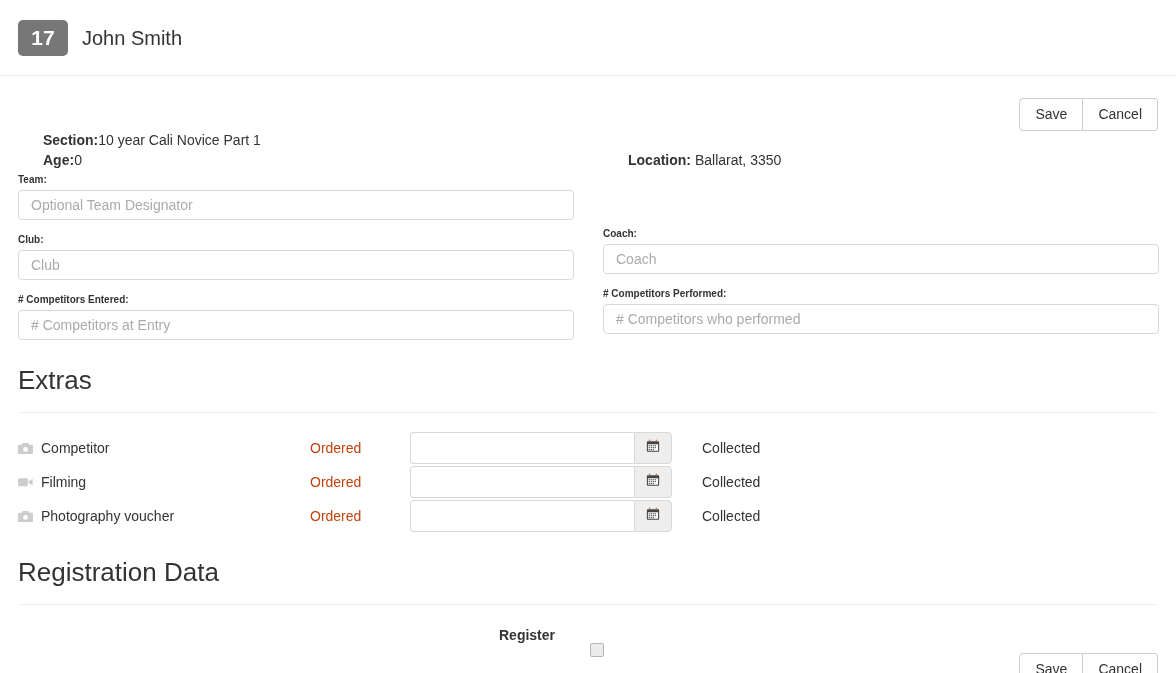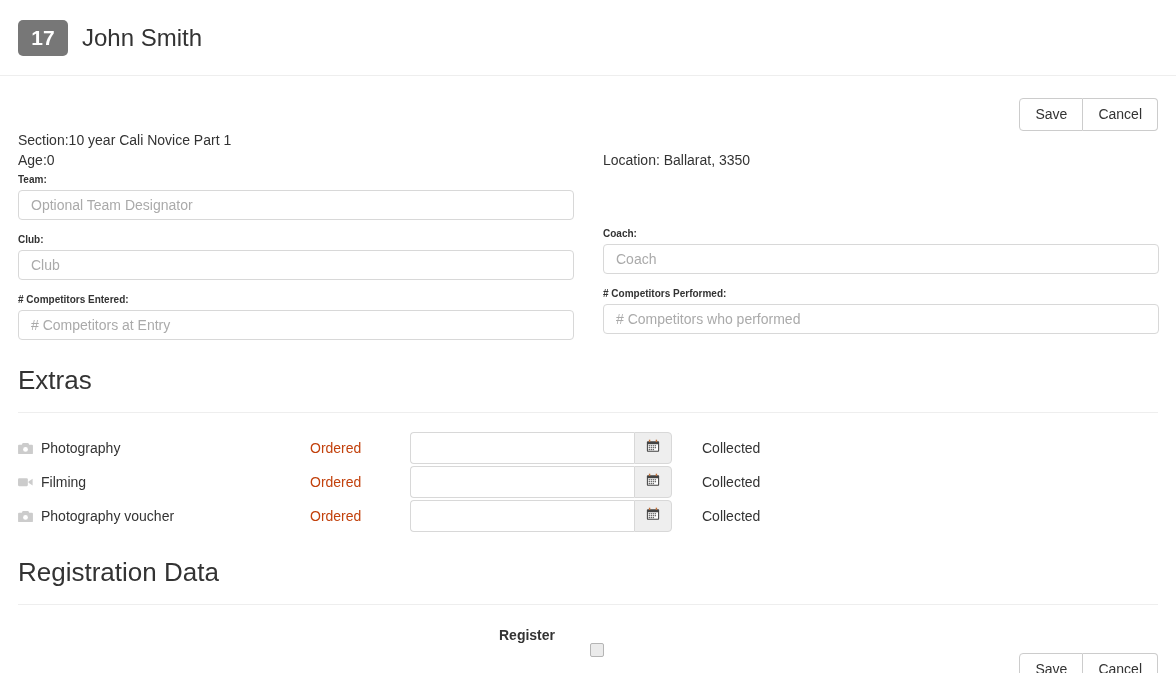--- a/index.html
+++ b/index.html
@@ -23,21 +23,21 @@
   }
   .badge {
     display: inline-flex; align-items: center; justify-content: center;
     min-width: 50px; height: 36px;
     background: #777777; color: #ffffff;
     font-size: 21px; font-weight: bold;
     border-radius: 5px;
     padding: 8px 9px;
   }
   .page-title {
-    font-size: 24px; font-weight: normal; color: #333333;
+    font-size: 20px; font-weight: normal; color: #333333;
     margin-left: 14px; line-height: 36px;
   }
 
   
   .toolbar {
     position: absolute; right: 18px; top: 98px;
     display: flex;
   }
   .btn {
     background: #ffffff;
@@ -57,21 +57,21 @@
     font-weight: bold; font-size: 15px;
     margin-right: 5px; display: inline-block;
   }
 
   
   .form-area { position: absolute; left: 0; top: 130px; width: 1176px; }
   .col-left  { position: absolute; left: 18px;  top: 0; width: 556px; }
   .col-right { position: absolute; left: 603px; top: 0; width: 556px; }
 
   .info-line { font-size: 14px; line-height: 20px; color: #333333; }
-  .info-line b { font-weight: normal; }
+  .info-line b { font-weight: bold; margin-left: 25px; }
   .lbl {
     font-size: 10px; font-weight: bold; color: #333333;
     line-height: 20px; display: block;
   }
 
   .inp {
     display: block; width: 100%; height: 30px;
     border: 1px solid #d8d8d8; border-radius: 4px;
     background: #ffffff;
     font-size: 14px; color: #555555;
@@ -223,21 +223,21 @@
     <div class="extras-rows">
 
       <div class="extra-row">
         <div class="extra-name">
           <span class="ico">
             <svg viewBox="0 0 16 14" width="15" height="13" fill="#cccccc">
               <path d="M5 1h6l1 2h3a1 1 0 0 1 1 1v8a1 1 0 0 1-1 1H1a1 1 0 0 1-1-1V4a1 1 0 0 1 1-1h3z"></path>
               <circle cx="8" cy="8" r="2.6" fill="#ffffff"></circle>
             </svg>
           </span>
-          <span>Photography</span>
+          <span>Competitor</span>
         </div>
         <div class="ordered-lbl">Ordered</div>
         <div class="date-group">
           <input class="date-inp" type="text" placeholder="" style="">
           <div class="date-btn">
             <span>
               <svg viewBox="0 0 16 16" width="14" height="14" fill="#444444">
                 <rect x="1" y="2.5" width="14" height="12" rx="1" fill="#444444"></rect>
                 <rect x="2.2" y="6" width="11.6" height="7.4" fill="#ffffff"></rect>
                 <rect x="3" y="7" width="1.6" height="1.4" fill="#666666"></rect>

